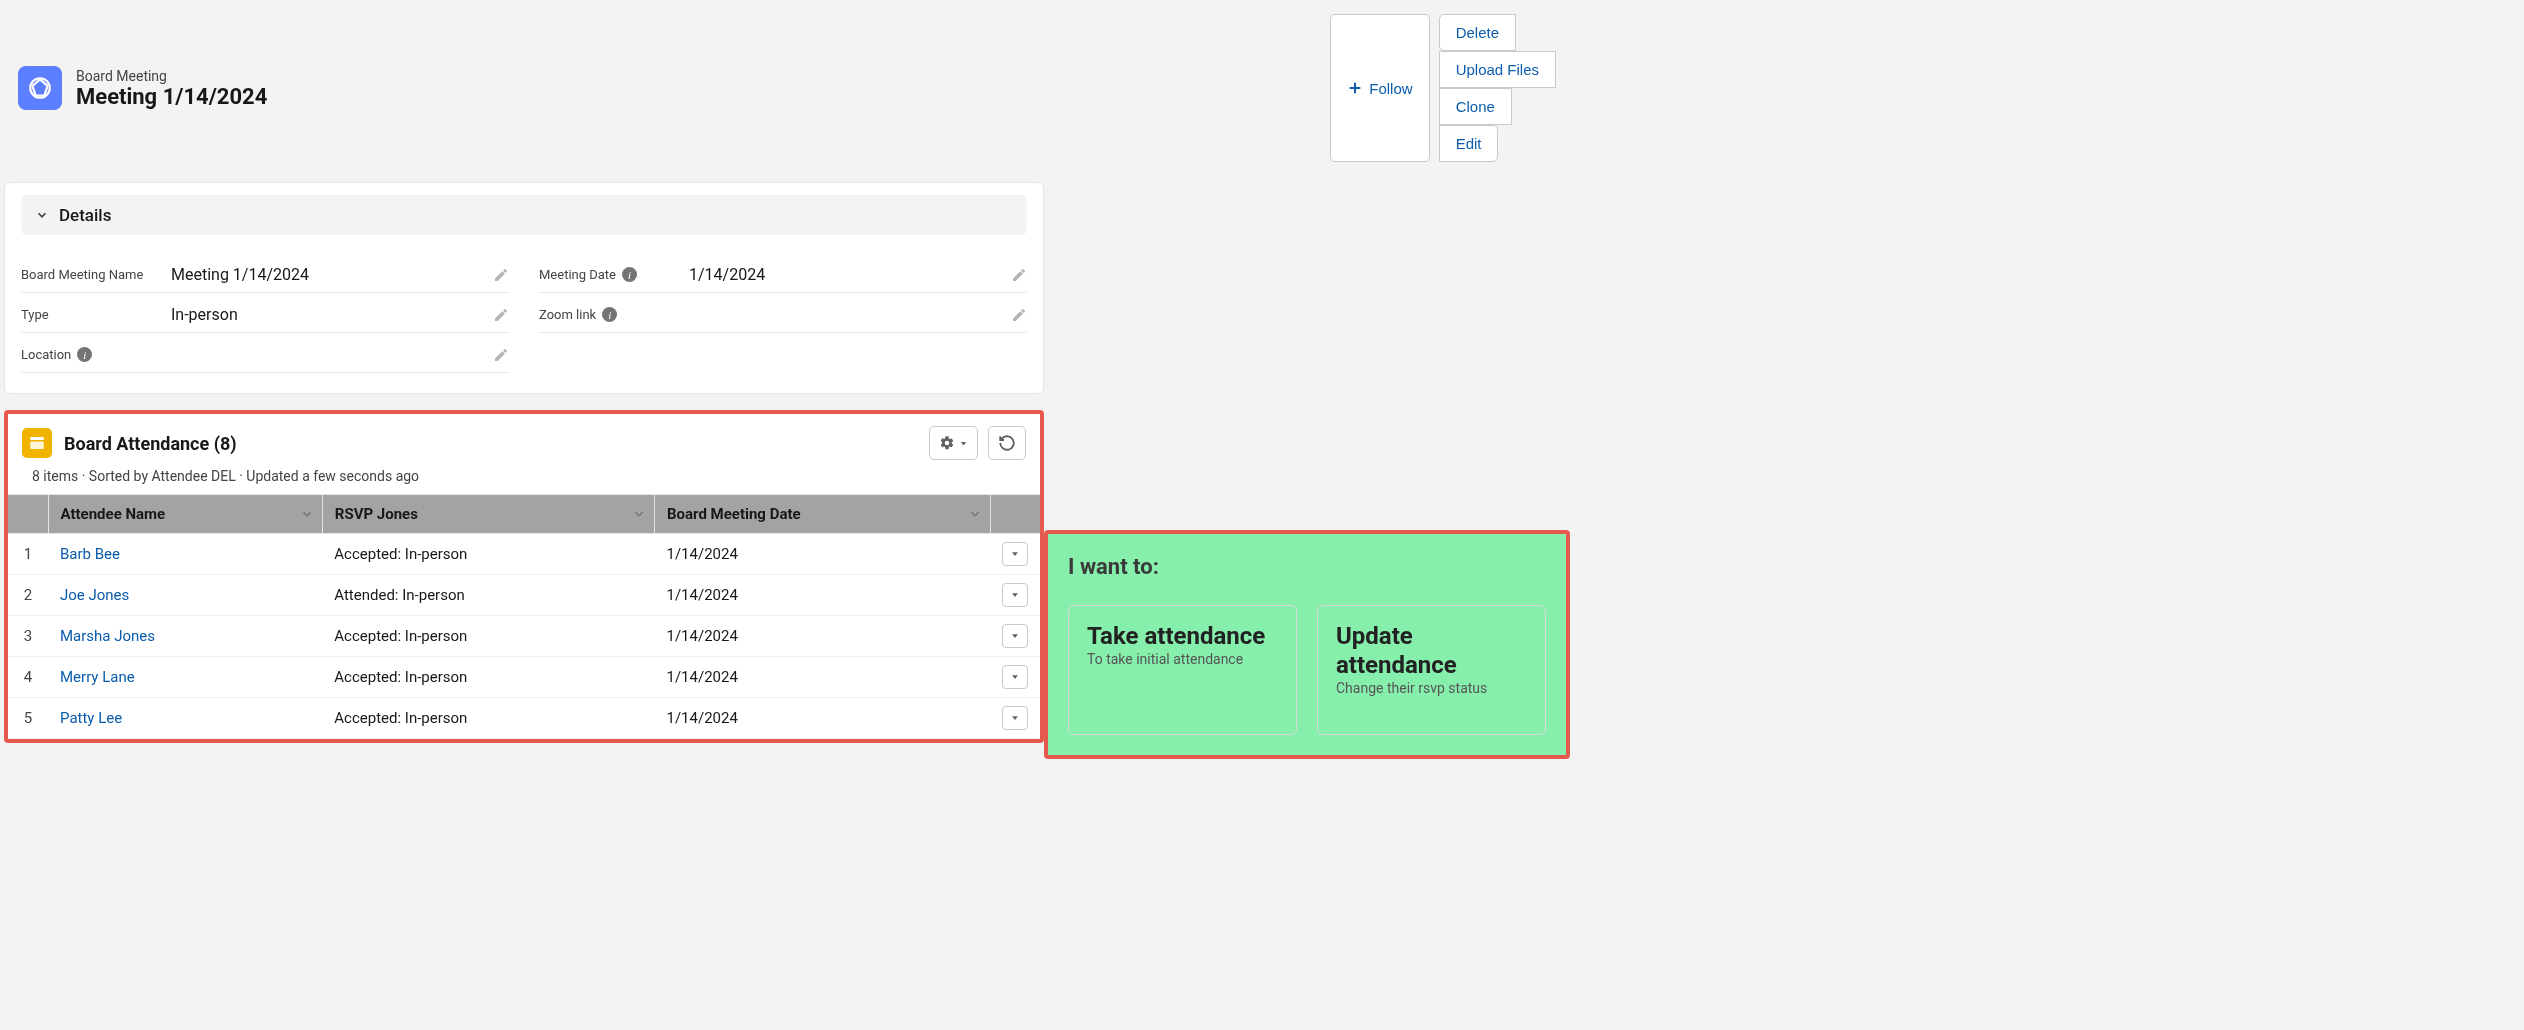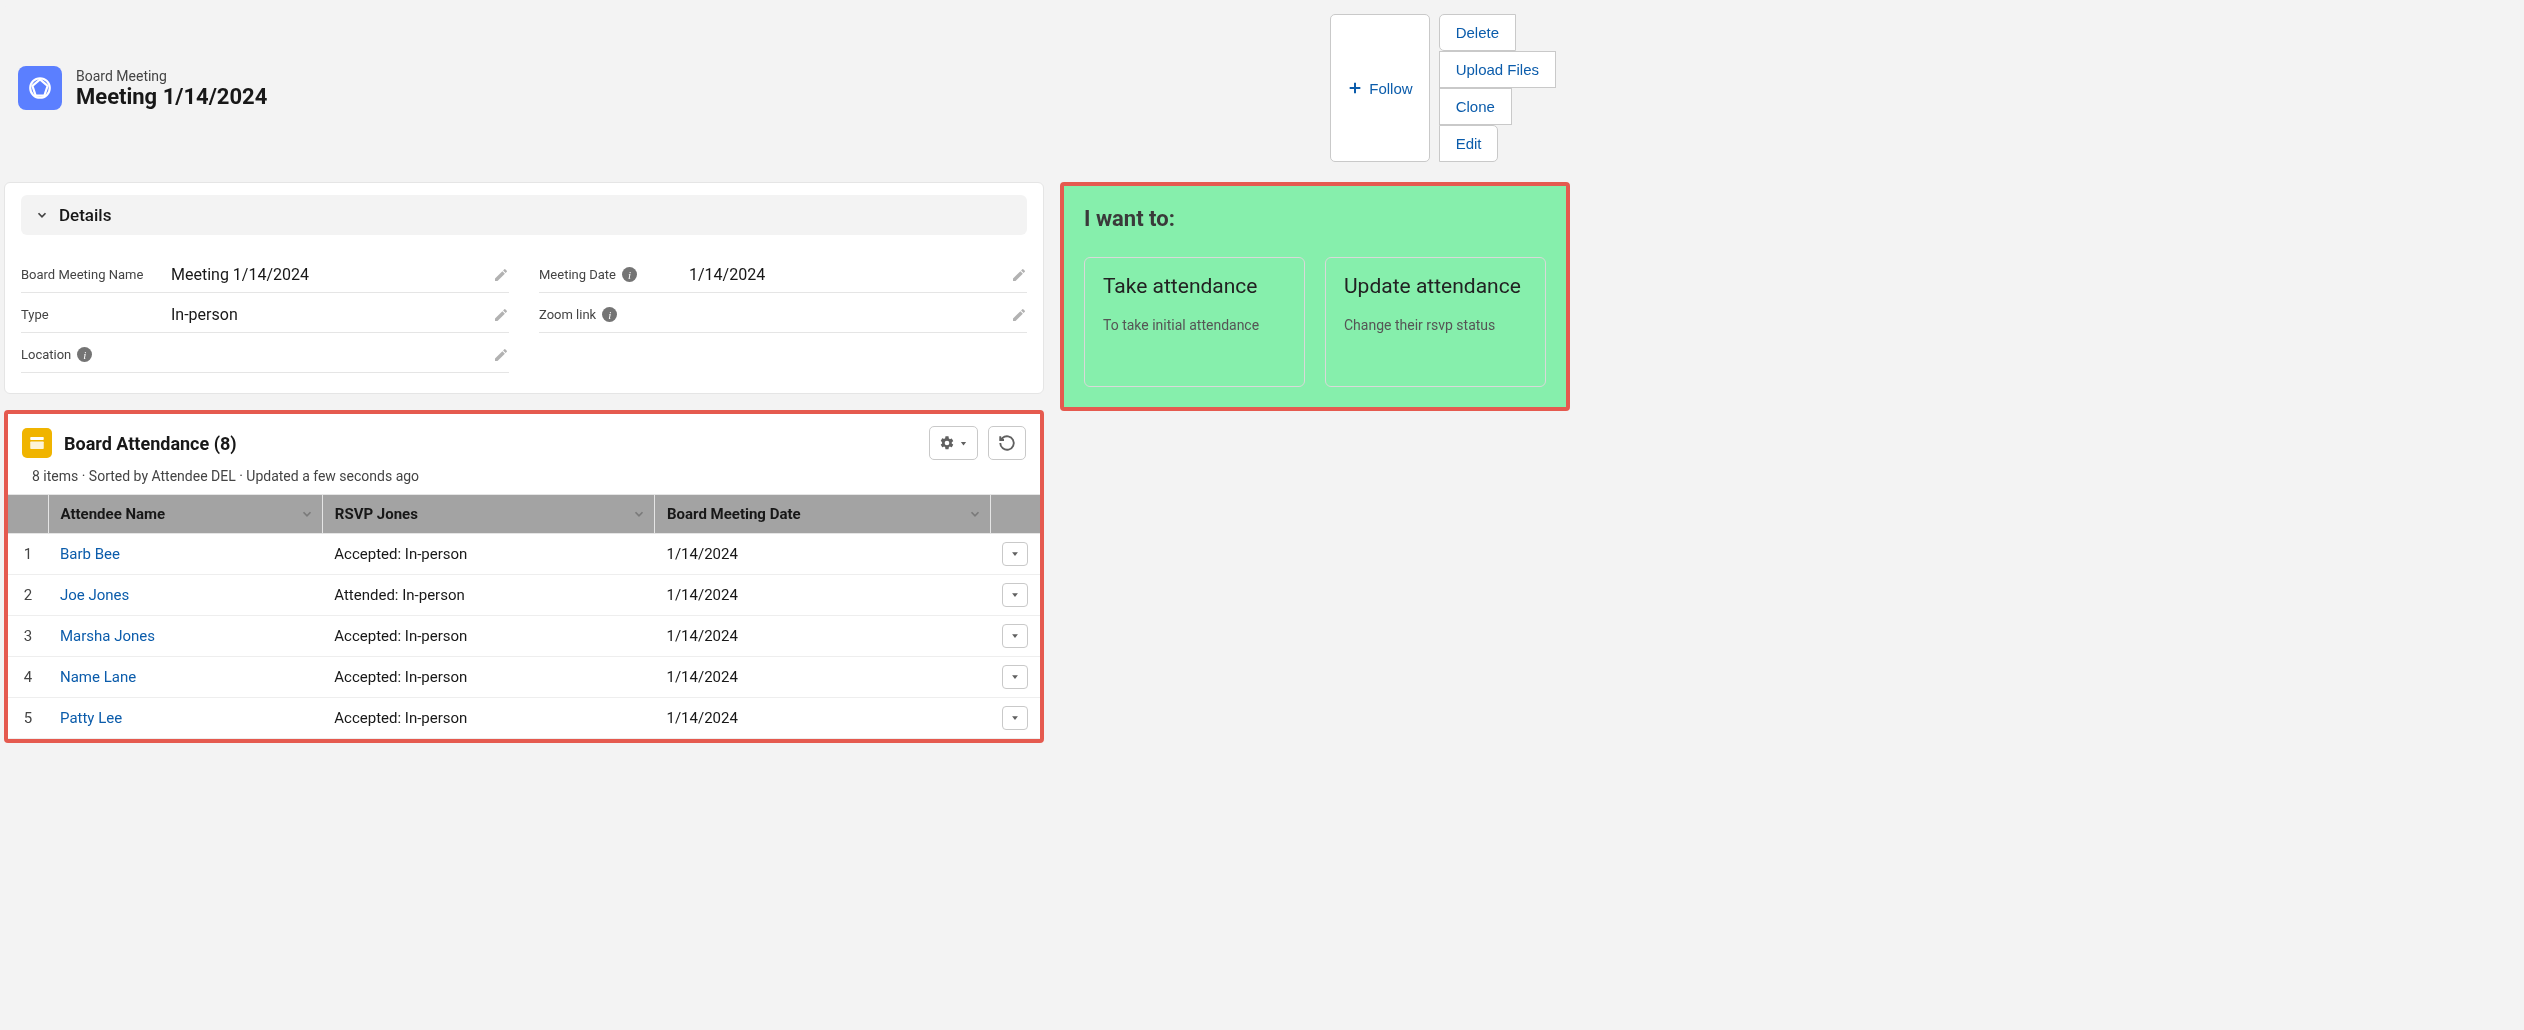--- a/index.html
+++ b/index.html
@@ -56,22 +56,21 @@
   align-items: center;
   gap: 6px;
 }
 .btn-group .btn { border-radius: 0; margin-left: -1px; }
 .btn-group .btn:first-child { border-top-left-radius: 5px; border-bottom-left-radius: 5px; }
 .btn-group .btn:last-child { border-top-right-radius: 5px; border-bottom-right-radius: 5px; }
 .btn-follow { border-radius: 5px; margin-right: 10px; }
 
 .layout {
   display: flex;
-  gap: 16px;
-  align-items: flex-start;
+  align-items: flex-end;
 }
 .left-col { flex: 0 0 1040px; }
 .right-col { flex: 1; }
 
 .card {
   background: #fff;
   border: 1px solid #e5e5e5;
   border-radius: 6px;
   margin-bottom: 16px;
 }
@@ -220,21 +219,21 @@
 .want-title { font-size: 22px; font-weight: 700; color: #3a3a3a; margin-bottom: 26px; }
 .want-grid { display: flex; gap: 20px; }
 .want-tile {
   flex: 1;
   border: 1px solid #d9d9d9;
   border-radius: 6px;
   padding: 16px 18px 20px;
   cursor: pointer;
   min-height: 130px;
 }
-.want-tile h3 { font-size: 21px; font-weight: 400; color: #222; margin-bottom: 18px; line-height: 1.2;}
+.want-tile h3 { font-size: 24px; font-weight: 700; color: #222; margin-bottom: 0; line-height: 1.2;}
 .want-tile p { font-size: 14px; color: #555; }
 
 svg { display: block; }
 </style>
 </head>
 <body>
 
 <div class="page">
 
   <div class="header-bar">
@@ -423,21 +422,21 @@
                 <td>Accepted: In-person</td>
                 <td>1/14/2024</td>
                 <td class="menu-cell"><span class="row-menu-btn">
                     <svg width="10" height="10" viewBox="0 0 24 24" fill="#606060">
                       <polygon points="5,8 19,8 12,17"></polygon>
                     </svg>
                   </span></td>
               </tr>
               <tr>
                 <td class="row-num">4</td>
-                <td><span class="link">Name Lane</span></td>
+                <td><span class="link">Merry Lane</span></td>
                 <td>Accepted: In-person</td>
                 <td>1/14/2024</td>
                 <td class="menu-cell"><span class="row-menu-btn">
                     <svg width="10" height="10" viewBox="0 0 24 24" fill="#606060">
                       <polygon points="5,8 19,8 12,17"></polygon>
                     </svg>
                   </span></td>
               </tr>
               <tr>
                 <td class="row-num">5</td>

